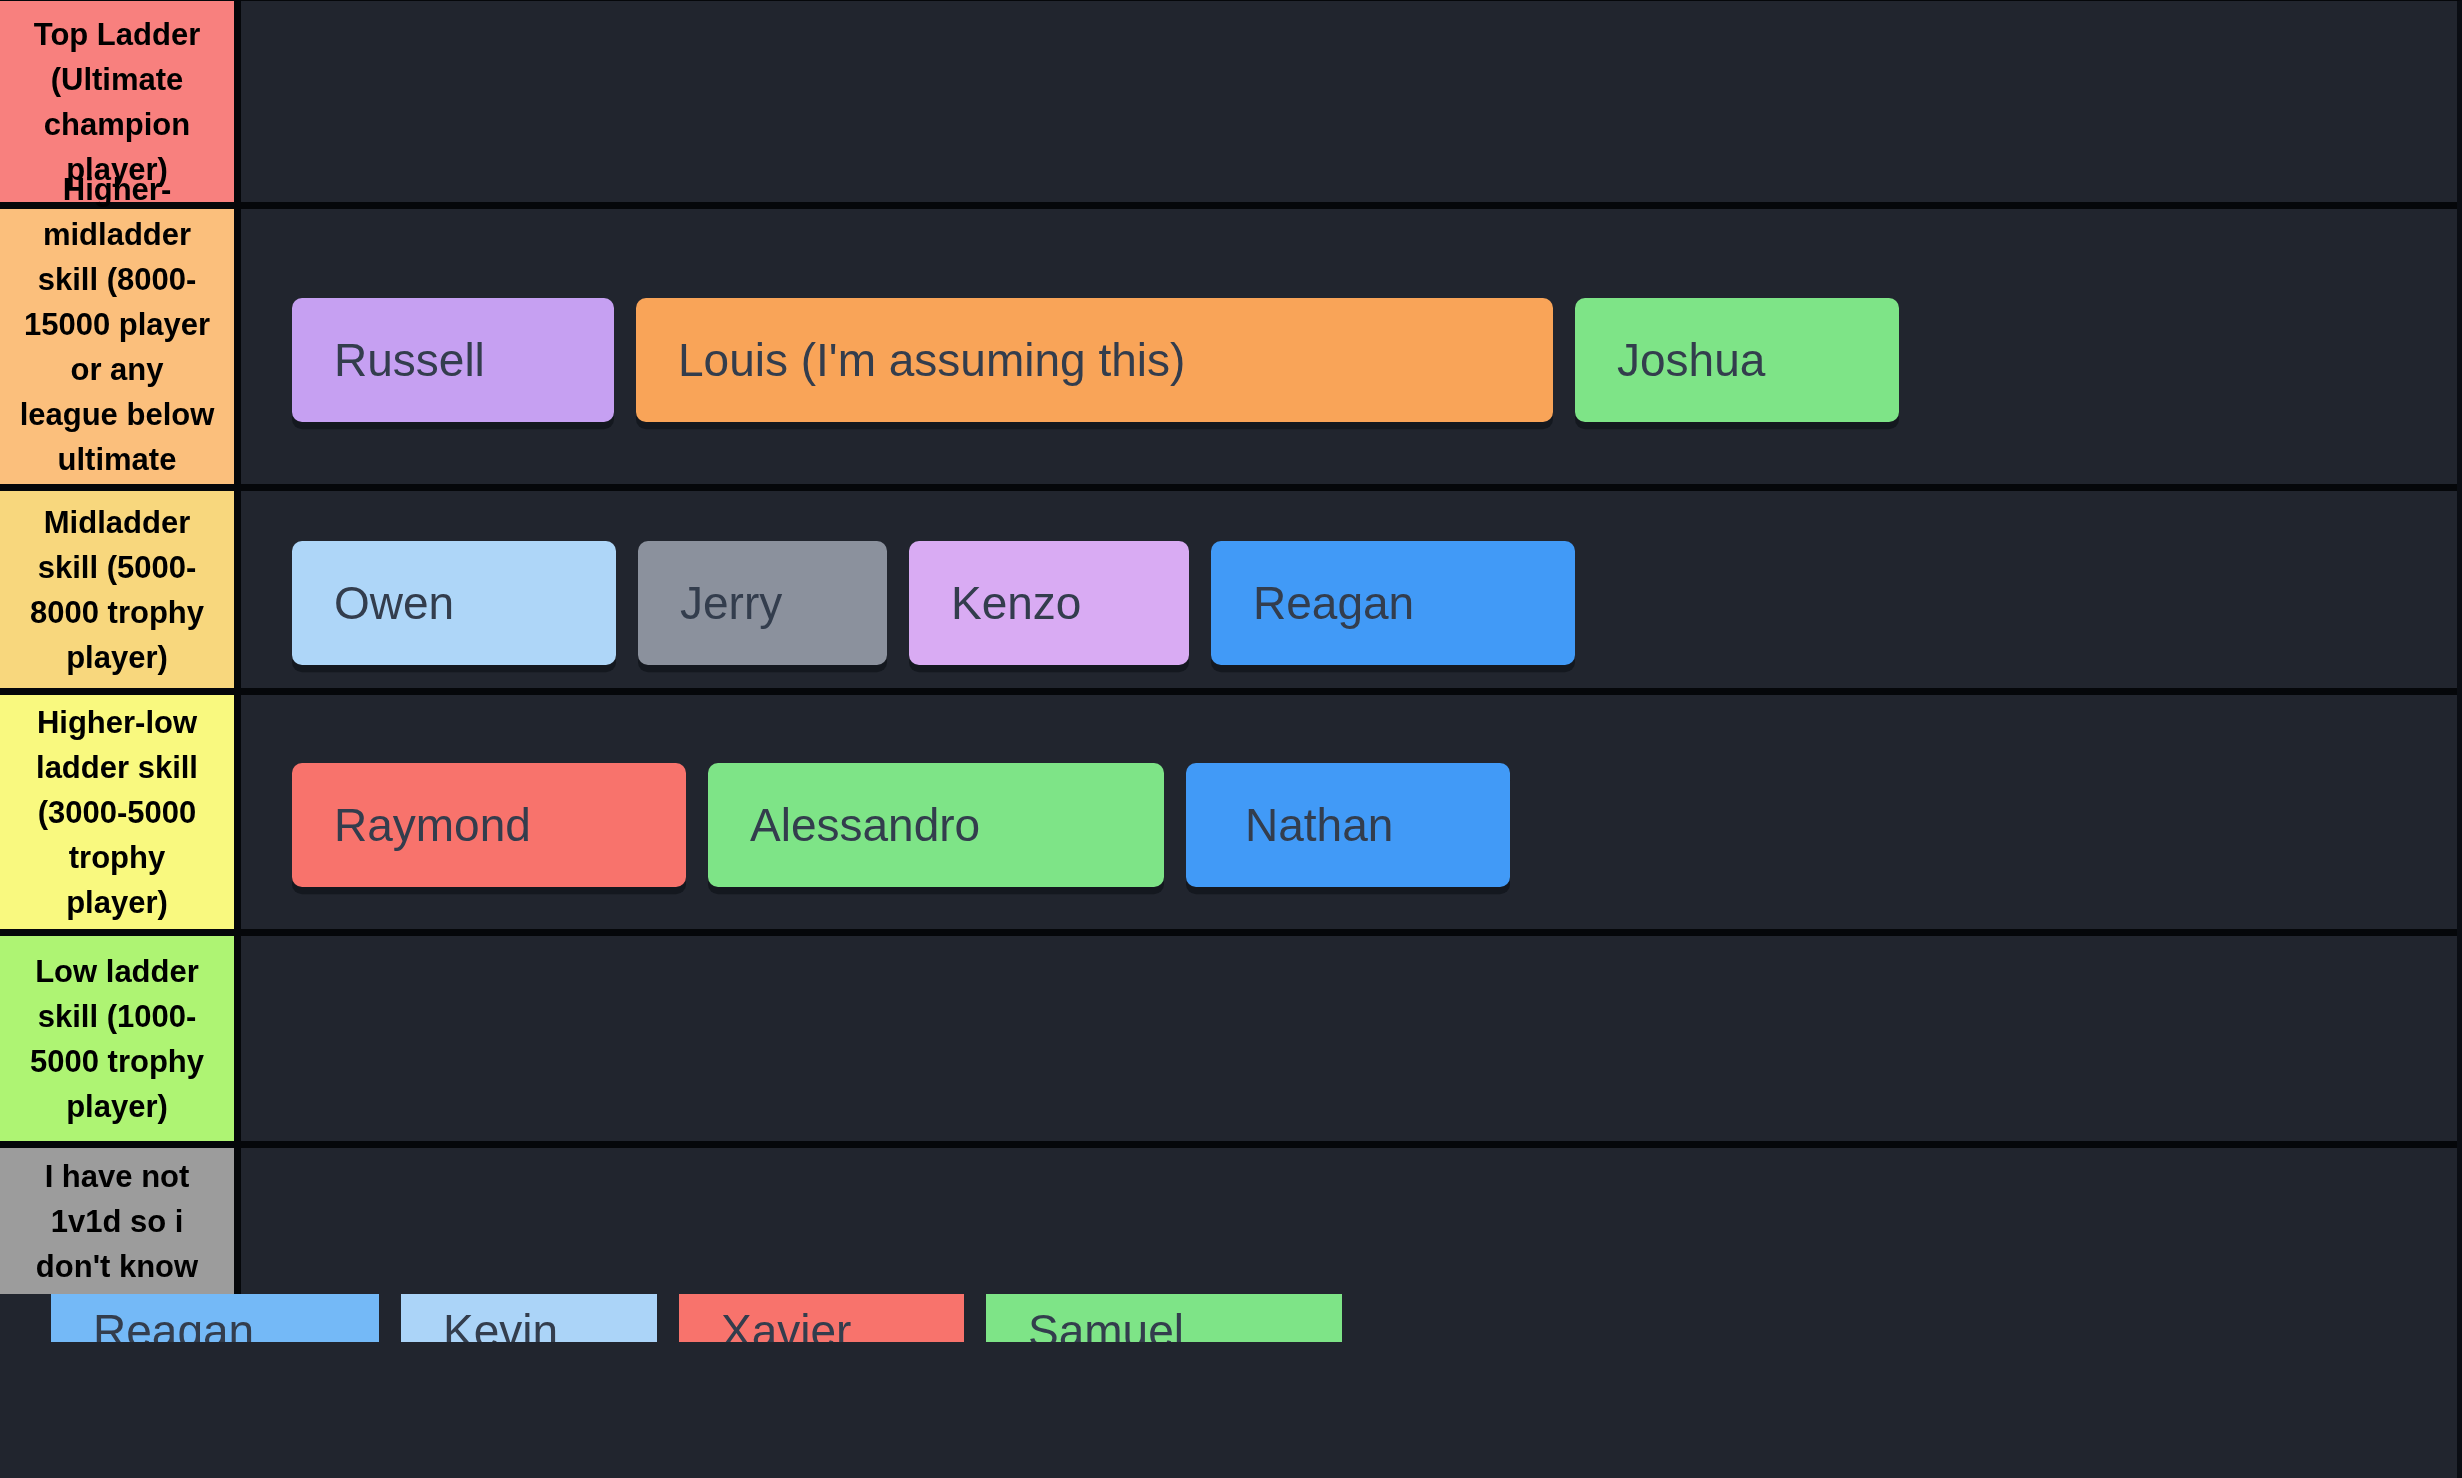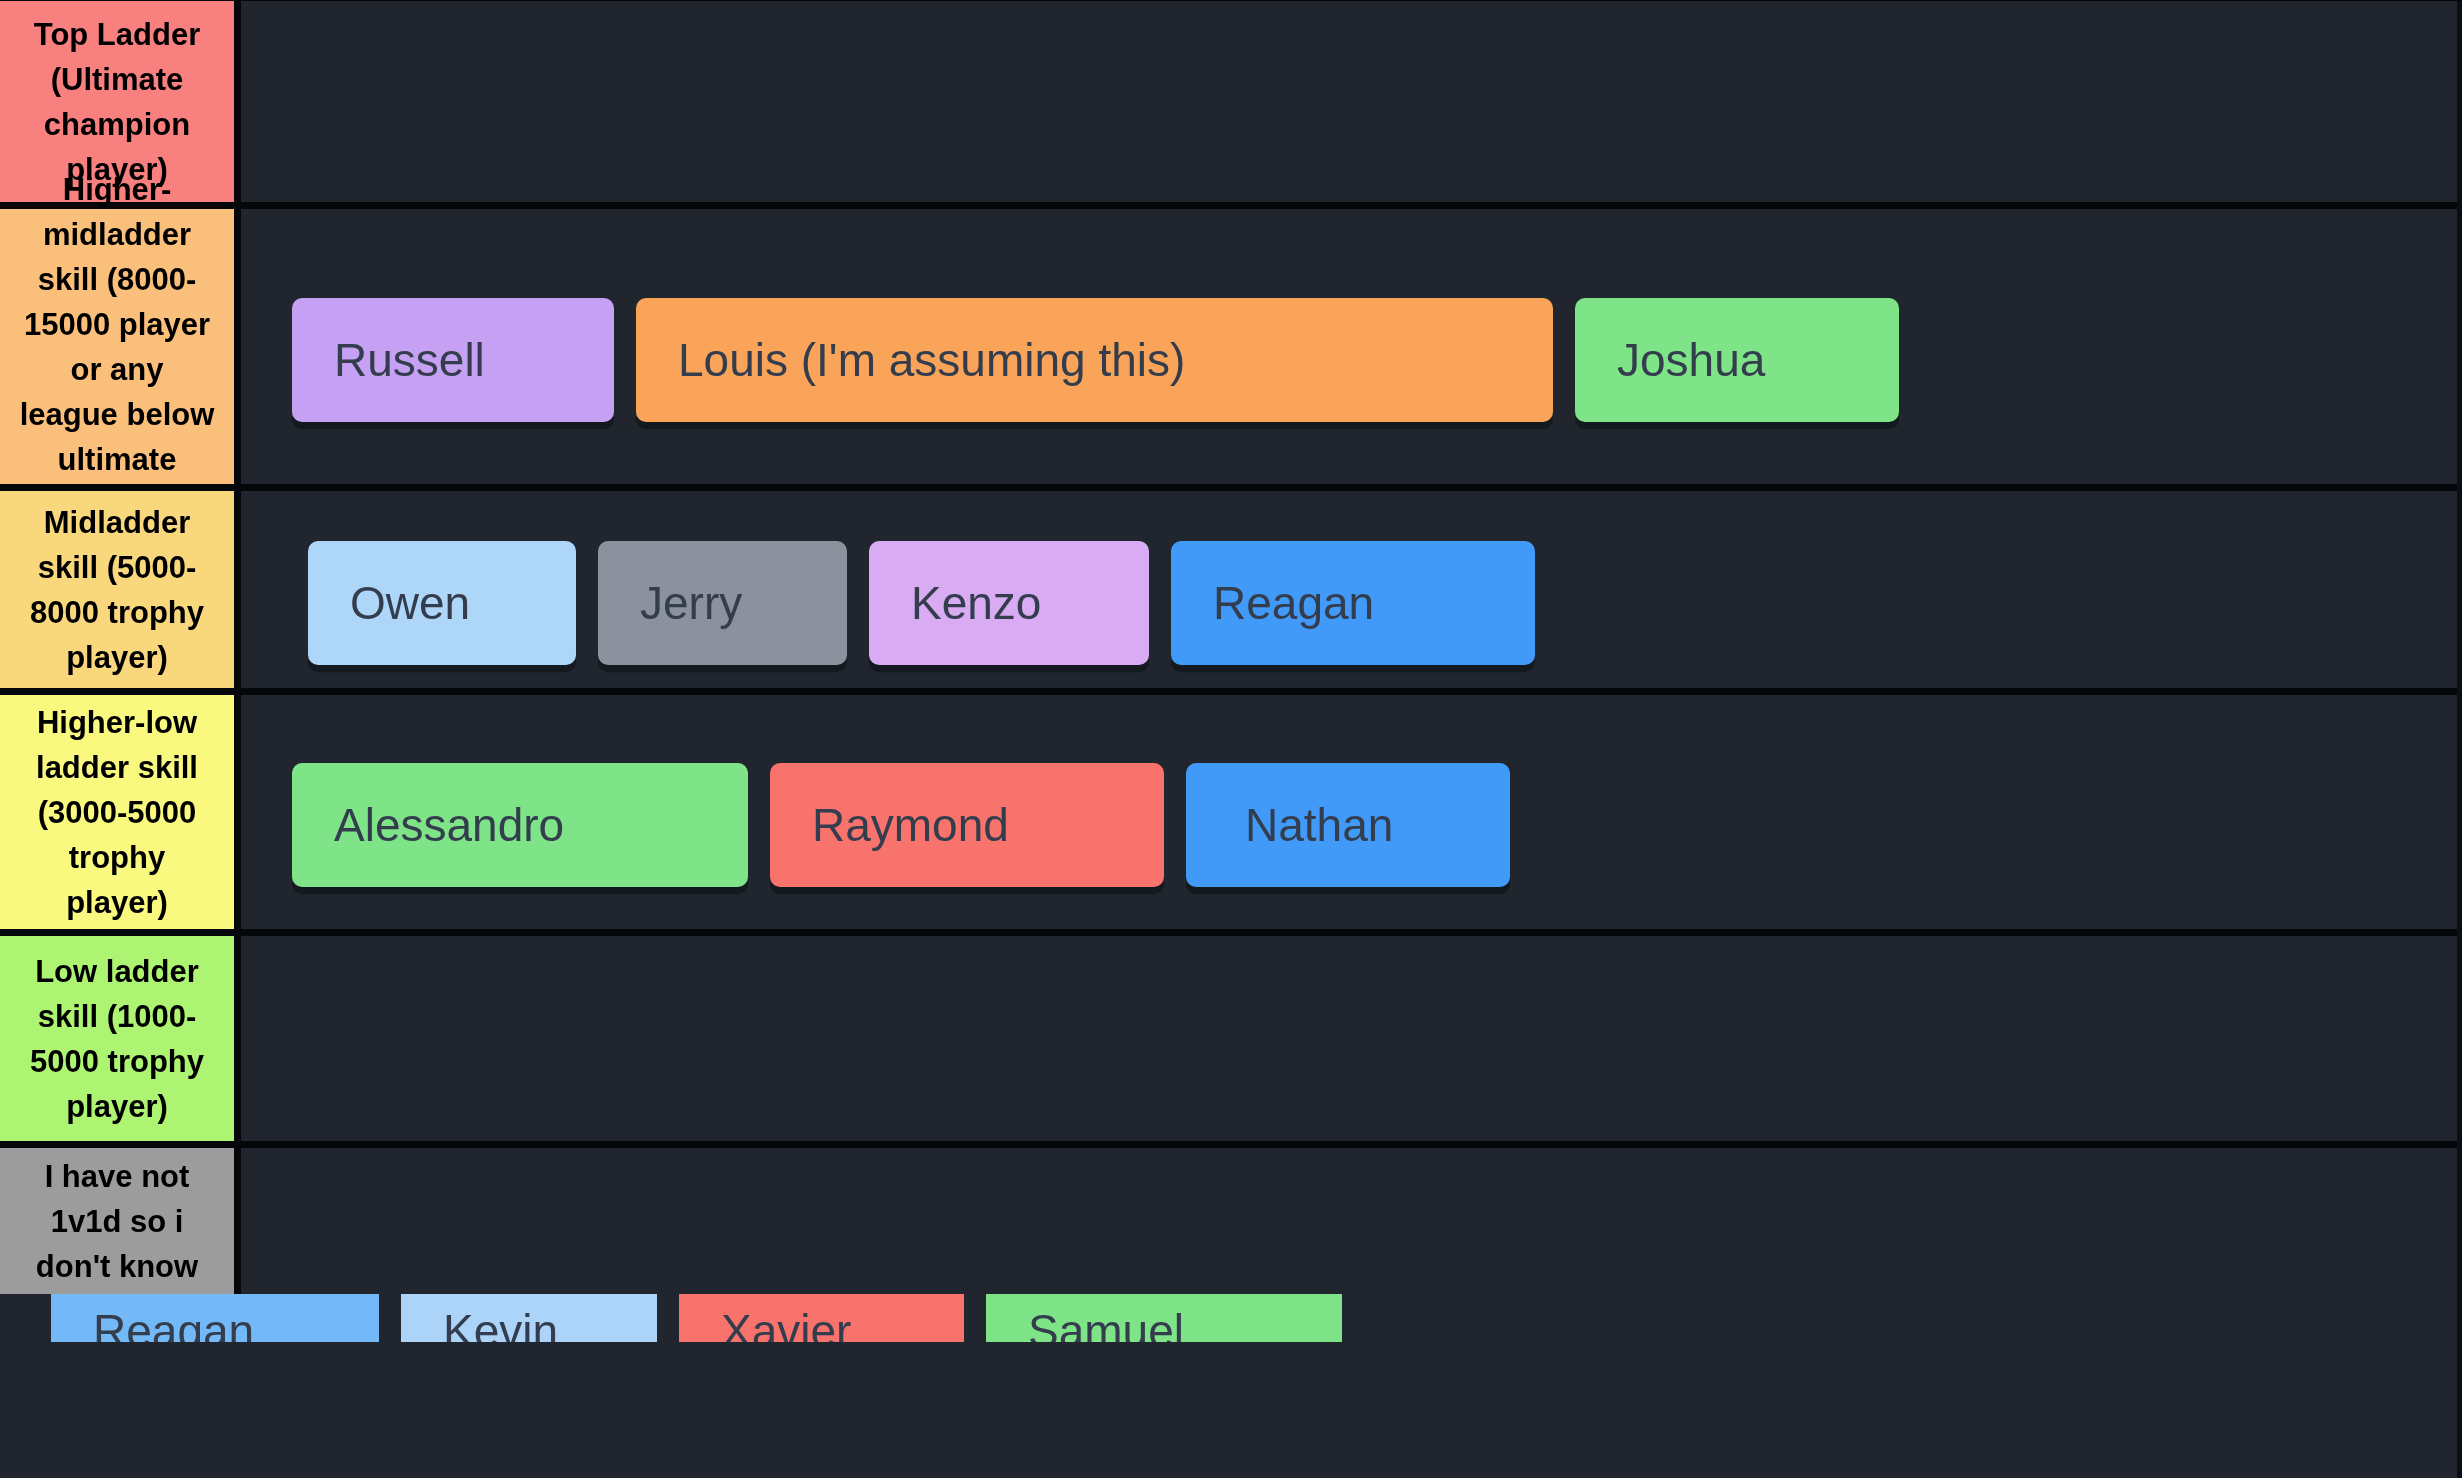--- a/index.html
+++ b/index.html
@@ -93,44 +93,44 @@
         <div class="tier-item" style="background: rgb(126, 228, 135); width: 324px;">
     <span class="tier-item-label">Joshua</span>
   </div>
       </div>
   </section>
     <section class="tier-row" style="height: 204px;">
     <div class="tier-label" style="background: rgb(248, 215, 125);">
       <span>Midladder skill (5000-8000 trophy player)</span>
     </div>
     <div class="tier-items">
-        <div class="tier-item" style="background: rgb(174, 214, 248); width: 268px; margin-left: 16px;">
+        <div class="tier-item" style="background: rgb(174, 214, 248); width: 324px;">
     <span class="tier-item-label">Owen</span>
   </div>
         <div class="tier-item" style="background: rgb(139, 145, 157); width: 249px;">
     <span class="tier-item-label">Jerry</span>
   </div>
         <div class="tier-item" style="background: rgb(217, 171, 243); width: 280px;">
     <span class="tier-item-label">Kenzo</span>
   </div>
         <div class="tier-item" style="background: rgb(65, 154, 247); width: 364px;">
     <span class="tier-item-label">Reagan</span>
   </div>
       </div>
   </section>
     <section class="tier-row" style="height: 241px;">
     <div class="tier-label" style="background: rgb(249, 249, 127);">
       <span>Higher-low ladder skill (3000-5000 trophy player)</span>
     </div>
     <div class="tier-items">
+        <div class="tier-item" style="background: rgb(248, 115, 108); width: 394px;">
+    <span class="tier-item-label">Raymond</span>
+  </div>
         <div class="tier-item" style="background: rgb(126, 228, 135); width: 456px;">
     <span class="tier-item-label">Alessandro</span>
-  </div>
-        <div class="tier-item" style="background: rgb(248, 115, 108); width: 394px;">
-    <span class="tier-item-label">Raymond</span>
   </div>
         <div class="tier-item" style="background: rgb(65, 154, 247); width: 324px; padding-left: 17px;">
     <span class="tier-item-label">Nathan</span>
   </div>
       </div>
   </section>
     <section class="tier-row" style="height: 212px;">
     <div class="tier-label" style="background: rgb(174, 244, 115);">
       <span>Low ladder skill (1000-5000 trophy player)</span>
     </div>

